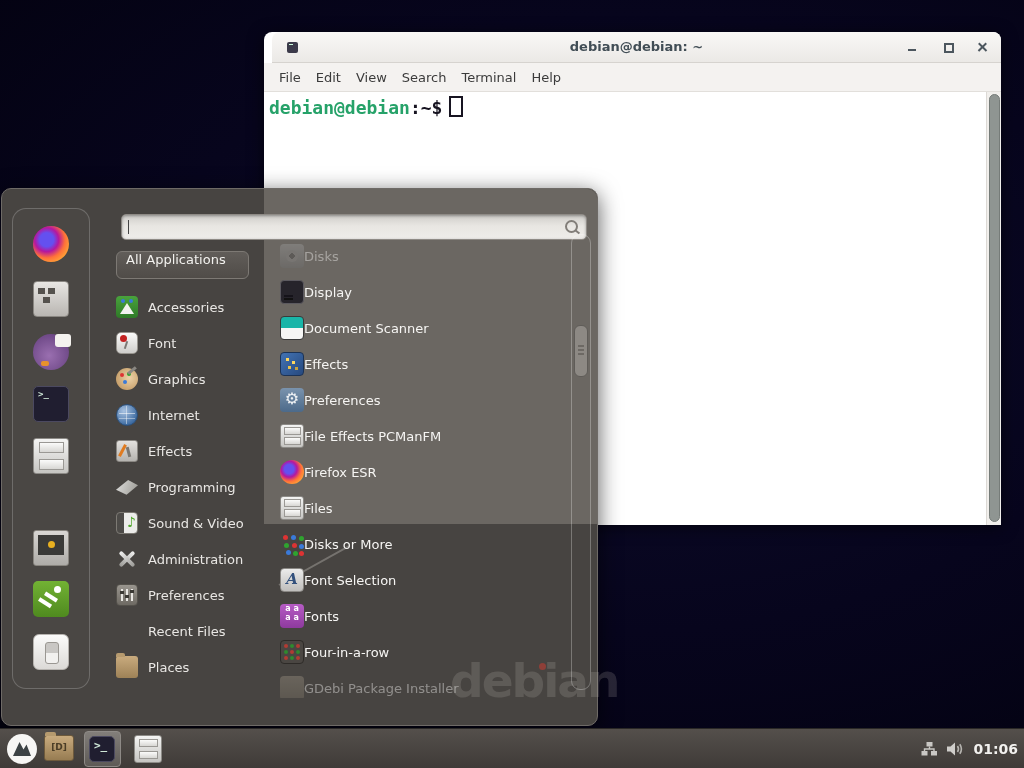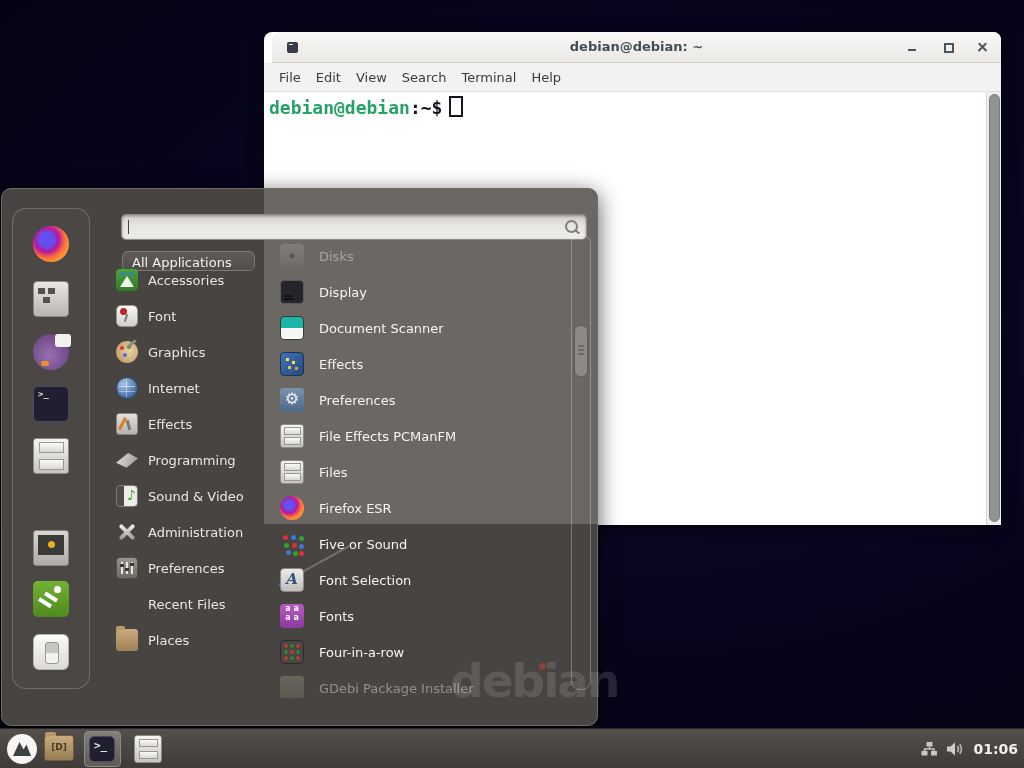--- a/index.html
+++ b/index.html
@@ -56,32 +56,32 @@
   .search-caret{position:absolute;left:7px;top:6px;width:1px;height:14px;background:#444;}
   .search-mag{position:absolute;right:9px;top:6px;width:9px;height:9px;border:2px solid #827e79;border-radius:50%;}
   .search-mag::after{content:"";position:absolute;left:8px;top:9px;width:5px;height:2px;background:#827e79;transform:rotate(40deg);}
 
   
   .fav-panel{position:absolute;left:10px;top:19px;width:76px;height:479px;
     border:1px solid rgba(255,255,255,.20);border-radius:14px;background:rgba(255,255,255,.02);}
   .fav{position:absolute;left:20px;width:36px;height:36px;cursor:pointer;}
 
   
-  .allapps-btn{position:absolute;left:120px;top:62px;width:133px;height:20px;box-sizing:border-box;
+  .allapps-btn{position:absolute;left:114px;top:62px;width:133px;height:28px;box-sizing:border-box;
     background:linear-gradient(#615d59,#504c48);border:1px solid #7d7974;border-radius:6px;
-    display:flex;align-items:flex-end;padding-left:9px;font-size:13px;color:#f2f1ee;cursor:pointer;}
-  .cats{position:absolute;left:114px;top:73px;width:160px;}
+    display:flex;align-items:flex-start;padding-left:9px;font-size:13px;color:#f2f1ee;cursor:pointer;}
+  .cats{position:absolute;left:114px;top:100px;width:160px;}
   .cat-row{display:flex;align-items:center;gap:10px;height:36px;cursor:pointer;}
   .cat-row .lbl{font-size:13px;color:#e9e7e4;}
   .cic{width:22px;height:22px;position:relative;flex:0 0 auto;border-radius:4px;}
 
   
   .apps-viewport{position:absolute;left:278px;top:47px;width:286px;height:462px;overflow:hidden;}
   .apps-inner{padding-top:2px;}
-  .app-row{display:flex;align-items:center;gap:15px;height:36px;cursor:pointer;}
+  .app-row{display:flex;align-items:center;gap:0;height:36px;cursor:pointer;}
   .app-row .lbl{font-size:13px;color:#f6f5f3;}
   .app-row.faded{opacity:.42;}
   .aic{width:24px;height:24px;position:relative;flex:0 0 auto;border-radius:4px;}
 
   
   .menu-sb{position:absolute;left:569px;top:45px;width:18px;height:454px;
     border:1px solid rgba(255,255,255,.28);border-radius:9px;}
   .menu-sb-thumb{position:absolute;left:2px;top:90px;width:12px;height:50px;background:#8d8984;
     border:1px solid #5f5c58;border-radius:6px;cursor:pointer;}
   .menu-sb-thumb::after{content:"";position:absolute;left:3px;top:19px;width:6px;height:2px;background:#6d6964;
@@ -307,30 +307,30 @@
           </div>
         <div class="app-row">
             <span class="aic i-extensions"></span>
             <span class="lbl">Preferences</span>
           </div>
         <div class="app-row">
             <span class="aic i-cabinet"></span>
             <span class="lbl">File Effects PCManFM</span>
           </div>
         <div class="app-row">
+            <span class="aic i-firefox"></span>
+            <span class="lbl">Firefox ESR</span>
+          </div>
+        <div class="app-row">
             <span class="aic i-cabinet"></span>
             <span class="lbl">Files</span>
           </div>
         <div class="app-row">
-            <span class="aic i-firefox"></span>
-            <span class="lbl">Firefox ESR</span>
-          </div>
-        <div class="app-row">
             <span class="aic i-five"></span>
-            <span class="lbl">Five or Sound</span>
+            <span class="lbl">Disks or More</span>
           </div>
         <div class="app-row">
             <span class="aic i-fontsel"></span>
             <span class="lbl">Font Selection</span>
           </div>
         <div class="app-row">
             <span class="aic i-fonts"></span>
             <span class="lbl">Fonts</span>
           </div>
         <div class="app-row">

